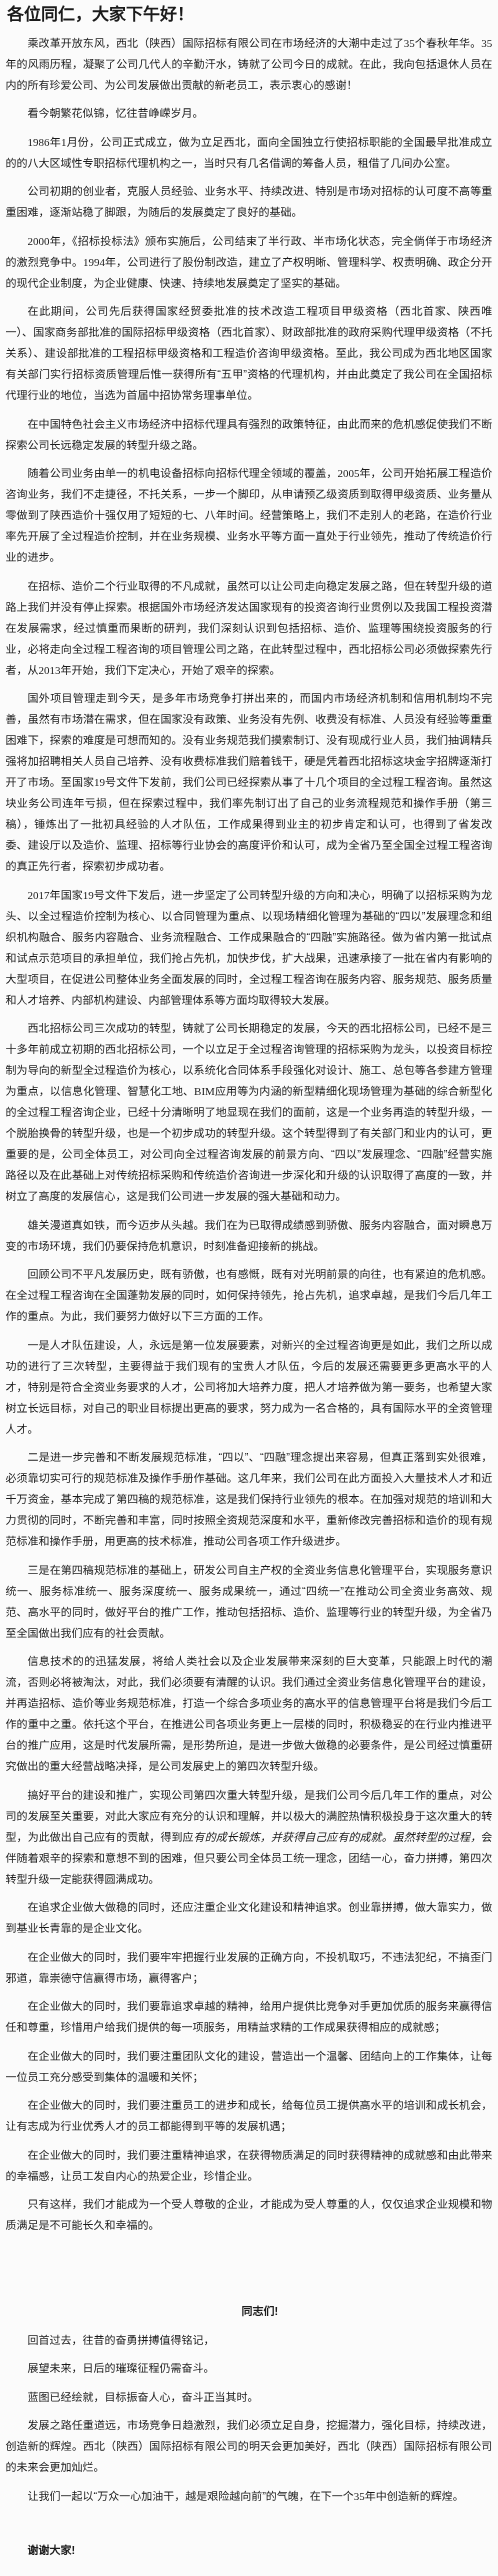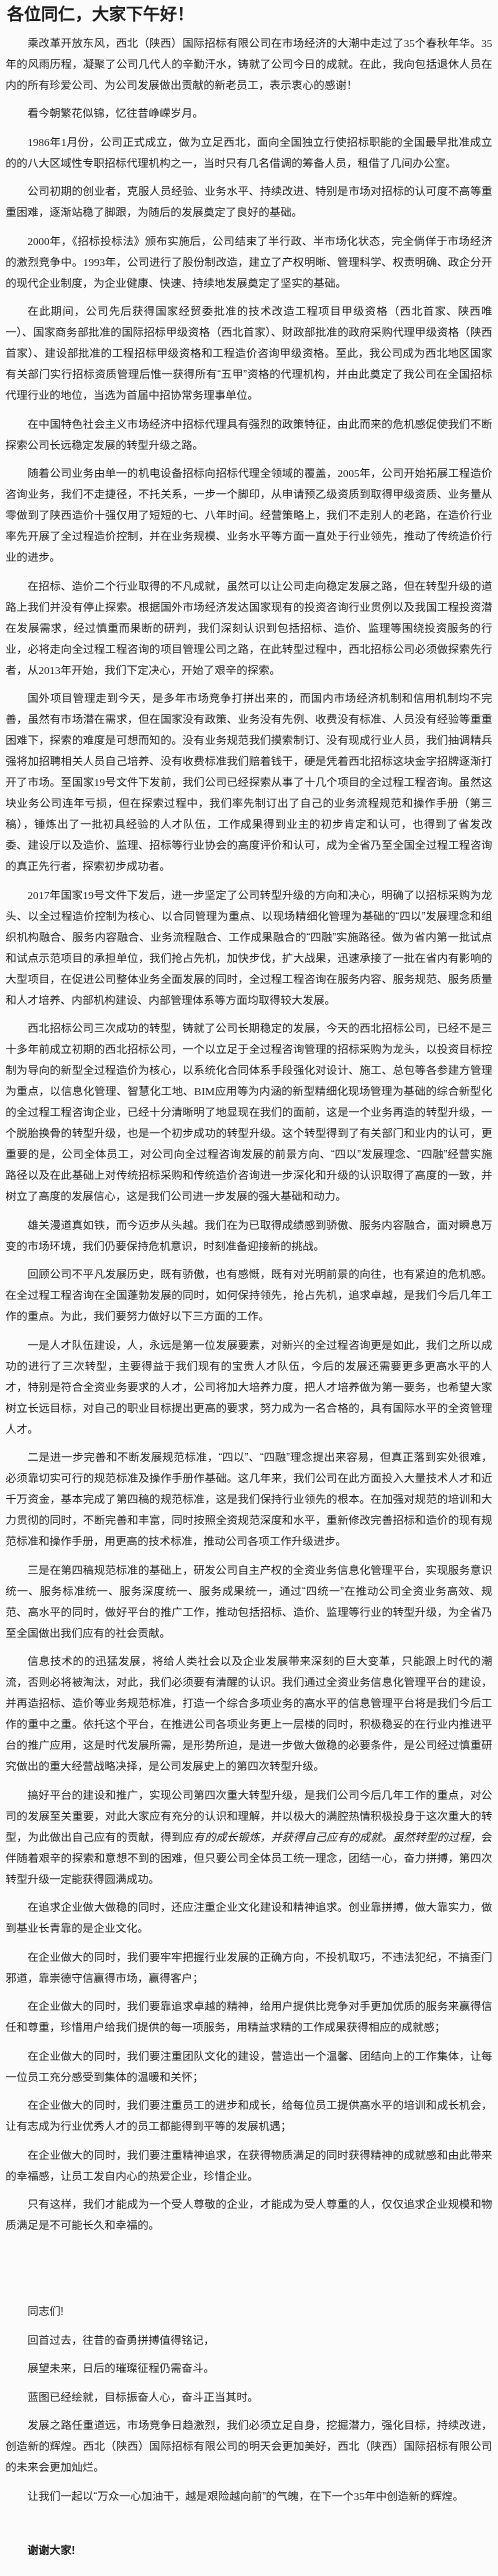--- a/index.html
+++ b/index.html
@@ -25,40 +25,40 @@
   }
   p.para {
     font-size: 11px;
     line-height: 21px;
     margin: 7.5px 0;
     text-indent: 2em;
     text-align: justify;
     word-break: break-all;
   }
   p.para.heading {
-    font-weight: normal;
-    text-align: left;
+    font-weight: bold;
+    text-align: center;
   }
   p.para.gap-large { margin-top: 65px; }
   p.para.gap-medium { margin-top: 33px; font-weight: bold; }
   .italic { font-style: italic; }
   .num { font-family: "Liberation Serif", "DejaVu Serif", serif; }
 </style>
 </head>
 <body>
 
 <div class="doc">
   <h1 class="doc-title">各位同仁，大家下午好！</h1>
   <div id="doc-body">
       <p class="para"><span>乘改革开放东风，西北（陕西）国际招标有限公司在市场经济的大潮中走过了<span class="num">35</span>个春秋年华。<span class="num">35</span>年的风雨历程，凝聚了公司几代人的辛勤汗水，铸就了公司今日的成就。在此，我向包括退休人员在内的所有珍爱公司、为公司发展做出贡献的新老员工，表示衷心的感谢！</span></p>
       <p class="para"><span>看今朝繁花似锦，忆往昔峥嵘岁月。</span></p>
       <p class="para"><span><span class="num">1986</span>年<span class="num">1</span>月份，公司正式成立，做为立足西北，面向全国独立行使招标职能的全国最早批准成立的的八大区域性专职招标代理机构之一，当时只有几名借调的筹备人员，租借了几间办公室。</span></p>
       <p class="para"><span>公司初期的创业者，克服人员经验、业务水平、持续改进、特别是市场对招标的认可度不高等重重困难，逐渐站稳了脚跟，为随后的发展奠定了良好的基础。</span></p>
-      <p class="para"><span><span class="num">2000</span>年，《招标投标法》颁布实施后，公司结束了半行政、半市场化状态，完全倘佯于市场经济的激烈竞争中。<span class="num">1993</span>年，公司进行了股份制改造，建立了产权明晰、管理科学、权责明确、政企分开的现代企业制度，为企业健康、快速、持续地发展奠定了坚实的基础。</span></p>
-      <p class="para"><span>在此期间，公司先后获得国家经贸委批准的技术改造工程项目甲级资格（西北首家、陕西唯一）、国家商务部批准的国际招标甲级资格（西北首家）、财政部批准的政府采购代理甲级资格（陕西首家）、建设部批准的工程招标甲级资格和工程造价咨询甲级资格。至此，我公司成为西北地区国家有关部门实行招标资质管理后惟一获得所有“五甲”资格的代理机构，并由此奠定了我公司在全国招标代理行业的地位，当选为首届中招协常务理事单位。</span></p>
+      <p class="para"><span><span class="num">2000</span>年，《招标投标法》颁布实施后，公司结束了半行政、半市场化状态，完全倘佯于市场经济的激烈竞争中。<span class="num">1994</span>年，公司进行了股份制改造，建立了产权明晰、管理科学、权责明确、政企分开的现代企业制度，为企业健康、快速、持续地发展奠定了坚实的基础。</span></p>
+      <p class="para"><span>在此期间，公司先后获得国家经贸委批准的技术改造工程项目甲级资格（西北首家、陕西唯一）、国家商务部批准的国际招标甲级资格（西北首家）、财政部批准的政府采购代理甲级资格（不托关系）、建设部批准的工程招标甲级资格和工程造价咨询甲级资格。至此，我公司成为西北地区国家有关部门实行招标资质管理后惟一获得所有“五甲”资格的代理机构，并由此奠定了我公司在全国招标代理行业的地位，当选为首届中招协常务理事单位。</span></p>
       <p class="para"><span>在中国特色社会主义市场经济中招标代理具有强烈的政策特征，由此而来的危机感促使我们不断探索公司长远稳定发展的转型升级之路。</span></p>
       <p class="para"><span>随着公司业务由单一的机电设备招标向招标代理全领域的覆盖，<span class="num">2005</span>年，公司开始拓展工程造价咨询业务，我们不走捷径，不托关系，一步一个脚印，从申请预乙级资质到取得甲级资质、业务量从零做到了陕西造价十强仅用了短短的七、八年时间。经营策略上，我们不走别人的老路，在造价行业率先开展了全过程造价控制，并在业务规模、业务水平等方面一直处于行业领先，推动了传统造价行业的进步。</span></p>
       <p class="para"><span>在招标、造价二个行业取得的不凡成就，虽然可以让公司走向稳定发展之路，但在转型升级的道路上我们并没有停止探索。根据国外市场经济发达国家现有的投资咨询行业贯例以及我国工程投资潜在发展需求，经过慎重而果断的研判，我们深刻认识到包括招标、造价、监理等围绕投资服务的行业，必将走向全过程工程咨询的项目管理公司之路，在此转型过程中，西北招标公司必须做探索先行者，从<span class="num">2013</span>年开始，我们下定决心，开始了艰辛的探索。</span></p>
       <p class="para"><span>国外项目管理走到今天，是多年市场竞争打拼出来的，而国内市场经济机制和信用机制均不完善，虽然有市场潜在需求，但在国家没有政策、业务没有先例、收费没有标准、人员没有经验等重重困难下，探索的难度是可想而知的。没有业务规范我们摸索制订、没有现成行业人员，我们抽调精兵强将加招聘相关人员自己培养、没有收费标准我们赔着钱干，硬是凭着西北招标这块金字招牌逐渐打开了市场。至国家<span class="num">19</span>号文件下发前，我们公司已经探索从事了十几个项目的全过程工程咨询。虽然这块业务公司连年亏损，但在探索过程中，我们率先制订出了自己的业务流程规范和操作手册（第三稿），锤炼出了一批初具经验的人才队伍，工作成果得到业主的初步肯定和认可，也得到了省发改委、建设厅以及造价、监理、招标等行业协会的高度评价和认可，成为全省乃至全国全过程工程咨询的真正先行者，探索初步成功者。</span></p>
       <p class="para"><span><span class="num">2017</span>年国家<span class="num">19</span>号文件下发后，进一步坚定了公司转型升级的方向和决心，明确了以招标采购为龙头、以全过程造价控制为核心、以合同管理为重点、以现场精细化管理为基础的“四以”发展理念和组织机构融合、服务内容融合、业务流程融合、工作成果融合的“四融”实施路径。做为省内第一批试点和试点示范项目的承担单位，我们抢占先机，加快步伐，扩大战果，迅速承接了一批在省内有影响的大型项目，在促进公司整体业务全面发展的同时，全过程工程咨询在服务内容、服务规范、服务质量和人才培养、内部机构建设、内部管理体系等方面均取得较大发展。</span></p>
       <p class="para"><span>西北招标公司三次成功的转型，铸就了公司长期稳定的发展，今天的西北招标公司，已经不是三十多年前成立初期的西北招标公司，一个以立足于全过程咨询管理的招标采购为龙头，以投资目标控制为导向的新型全过程造价为核心，以系统化合同体系手段强化对设计、施工、总包等各参建方管理为重点，以信息化管理、智慧化工地、<span class="num">BIM</span>应用等为内涵的新型精细化现场管理为基础的综合新型化的全过程工程咨询企业，已经十分清晰明了地显现在我们的面前，这是一个业务再造的转型升级，一个脱胎换骨的转型升级，也是一个初步成功的转型升级。这个转型得到了有关部门和业内的认可，更重要的是，公司全体员工，对公司向全过程咨询发展的前景方向、“四以”发展理念、“四融”经营实施路径以及在此基础上对传统招标采购和传统造价咨询进一步深化和升级的认识取得了高度的一致，并树立了高度的发展信心，这是我们公司进一步发展的强大基础和动力。</span></p>
       <p class="para"><span>雄关漫道真如铁，而今迈步从头越。我们在为已取得成绩感到骄傲、服务内容融合，面对瞬息万变的市场环境，我们仍要保持危机意识，时刻准备迎接新的挑战。</span></p>
       <p class="para"><span>回顾公司不平凡发展历史，既有骄傲，也有感慨，既有对光明前景的向往，也有紧迫的危机感。在全过程工程咨询在全国蓬勃发展的同时，如何保持领先，抢占先机，追求卓越，是我们今后几年工作的重点。为此，我们要努力做好以下三方面的工作。</span></p>
       <p class="para"><span>一是人才队伍建设，人，永远是第一位发展要素，对新兴的全过程咨询更是如此，我们之所以成功的进行了三次转型，主要得益于我们现有的宝贵人才队伍，今后的发展还需要更多更高水平的人才，特别是符合全资业务要求的人才，公司将加大培养力度，把人才培养做为第一要务，也希望大家树立长远目标，对自己的职业目标提出更高的要求，努力成为一名合格的，具有国际水平的全资管理人才。</span></p>
       <p class="para"><span>二是进一步完善和不断发展规范标准，“四以”、“四融”理念提出来容易，但真正落到实处很难，必须靠切实可行的规范标准及操作手册作基础。这几年来，我们公司在此方面投入大量技术人才和近千万资金，基本完成了第四稿的规范标准，这是我们保持行业领先的根本。在加强对规范的培训和大力贯彻的同时，不断完善和丰富，同时按照全资规范深度和水平，重新修改完善招标和造价的现有规范标准和操作手册，用更高的技术标准，推动公司各项工作升级进步。</span></p>

